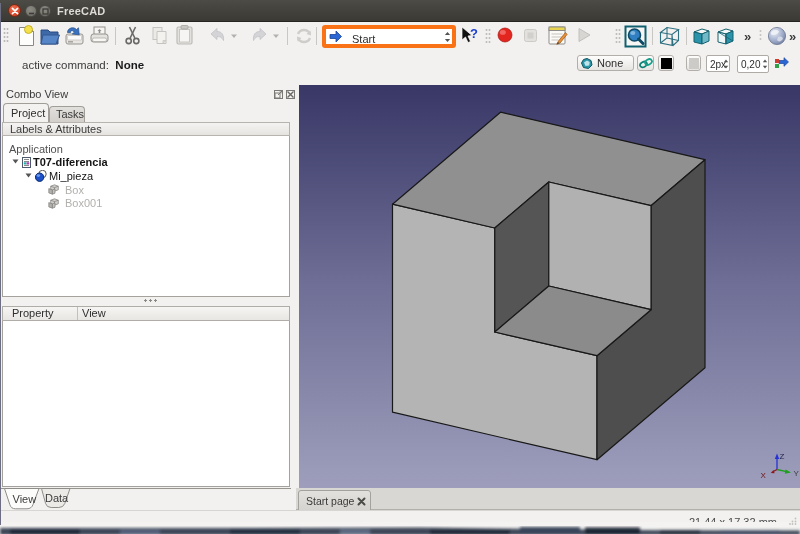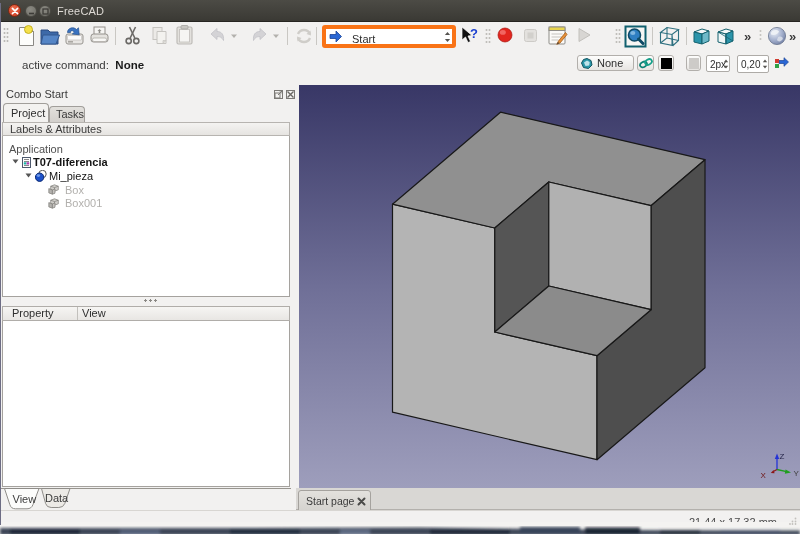--- a/index.html
+++ b/index.html
@@ -1,20 +1,20 @@
 <!DOCTYPE html>
 <html><head>
 <meta charset="utf-8">
 <style>
 *{margin:0;padding:0;box-sizing:border-box}
 html,body{width:800px;height:534px;overflow:hidden;font-family:"Liberation Sans",sans-serif;background:#f2f1f0;position:relative}
 .abs{position:absolute}
 
 #titlebar{left:0;top:0;width:800px;height:22px;background:linear-gradient(#4c4b45,#3a3934);border-bottom:1px solid #262521}
-#title{left:57px;top:5px;font-size:11px;font-weight:normal;color:#dfdbd6;letter-spacing:.2px}
+#title{left:57px;top:5px;font-size:11px;font-weight:bold;color:#dfdbd6;letter-spacing:.2px}
 .wbtn{border-radius:50%;top:4px}
 #btn-close{left:8px;width:13px;height:13px;background:radial-gradient(circle at 40% 35%,#ef7350,#d84a30 60%,#bc3a1e);border:1px solid #7e2912}
 #btn-min{left:25px;width:12px;height:12px;top:5px;background:radial-gradient(circle at 40% 35%,#8b8a83,#6e6d66);border:1px solid #4b4a44}
 #btn-max{left:39px;width:12px;height:12px;top:5px;background:radial-gradient(circle at 40% 35%,#8b8a83,#6e6d66);border:1px solid #4b4a44}
 
 .sep1{top:27px;width:1px;height:18px;background:#c9c7c3}
 
 #combo{left:322px;top:25px;width:134px;height:23px;background:#fff;border:4px solid #f97316;border-radius:3px}
 #combo .txt{position:absolute;left:26px;top:4px;font-size:11px;color:#2e2e2e}
 
@@ -322,21 +322,21 @@
     <path d="M3 9.5 l2.2-2.8 h-4.4z" fill="#55534f"></path>
   </svg>
 
 <svg class="abs" style="left:772px;top:55px" width="18" height="17" viewBox="0 0 18 17">
 
 <path d="M7 5.5 h5 v-2.8 l4.5 4.3 -4.5 4.3 v-2.8 h-5 z" fill="#2a67d4" stroke="#1b4496" stroke-width=".7"></path>
 <rect x="3" y="9" width="4" height="4" fill="#2fa147"></rect>
 <rect x="3" y="4" width="4" height="4" fill="#d23c2f"></rect>
 </svg>
 
-<div class="abs" id="comboView">Combo Start</div>
+<div class="abs" id="comboView">Combo View</div>
 <div class="abs dockic" style="left:274px"></div>
 <div class="abs dockic" style="left:286px"></div>
 <div class="abs" id="tabTasks">
     <span>Tasks</span>
   </div>
 <div class="abs" id="tabProject">
     <span>Project</span>
   </div>
 <div class="abs" id="lblAttr">
     <span>Labels &amp; Attributes</span>

